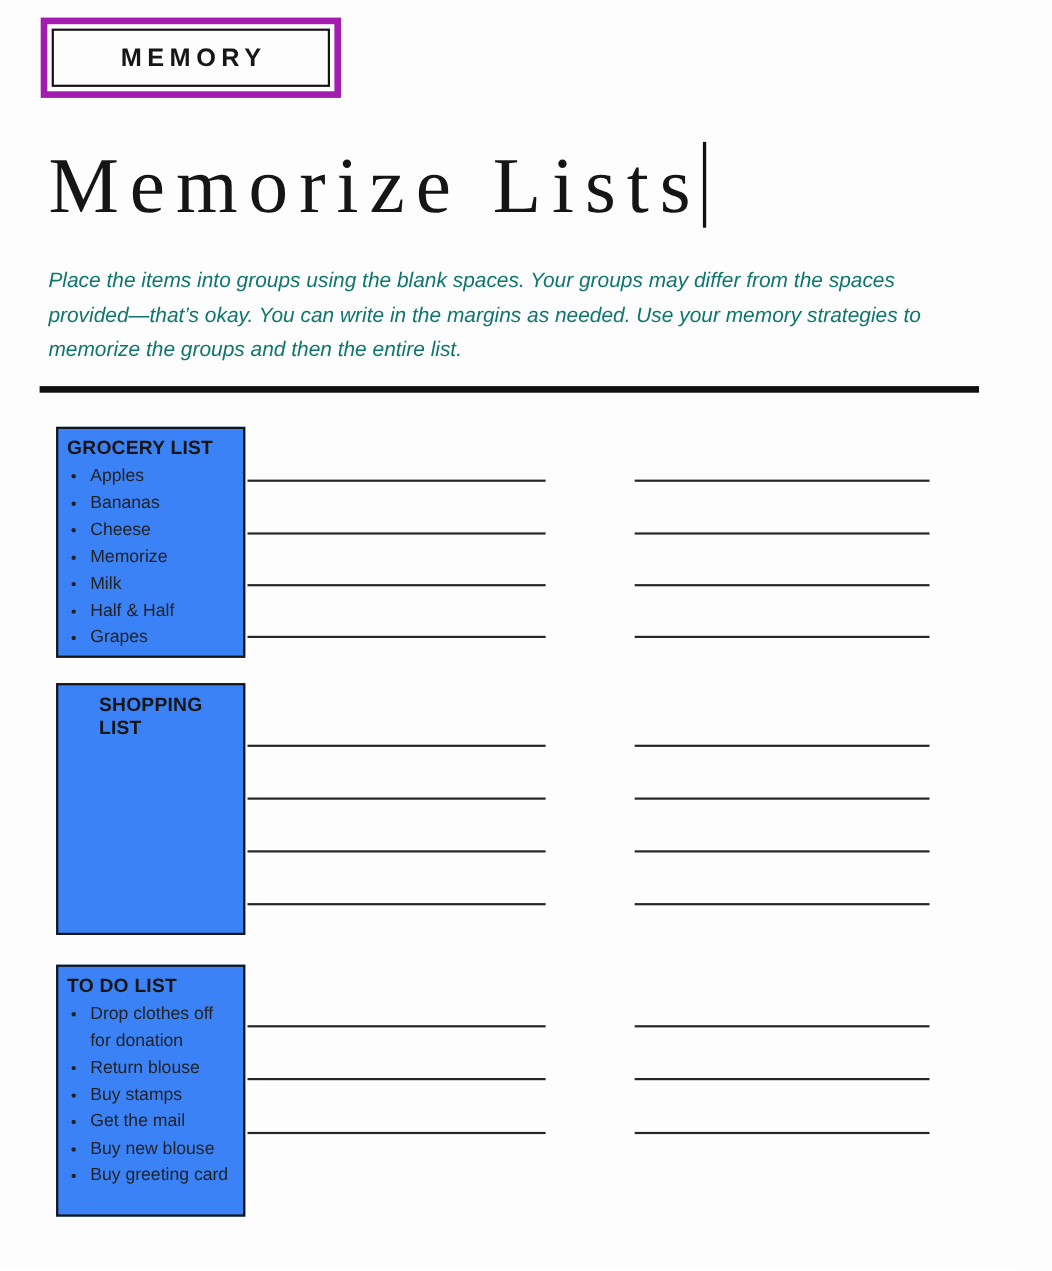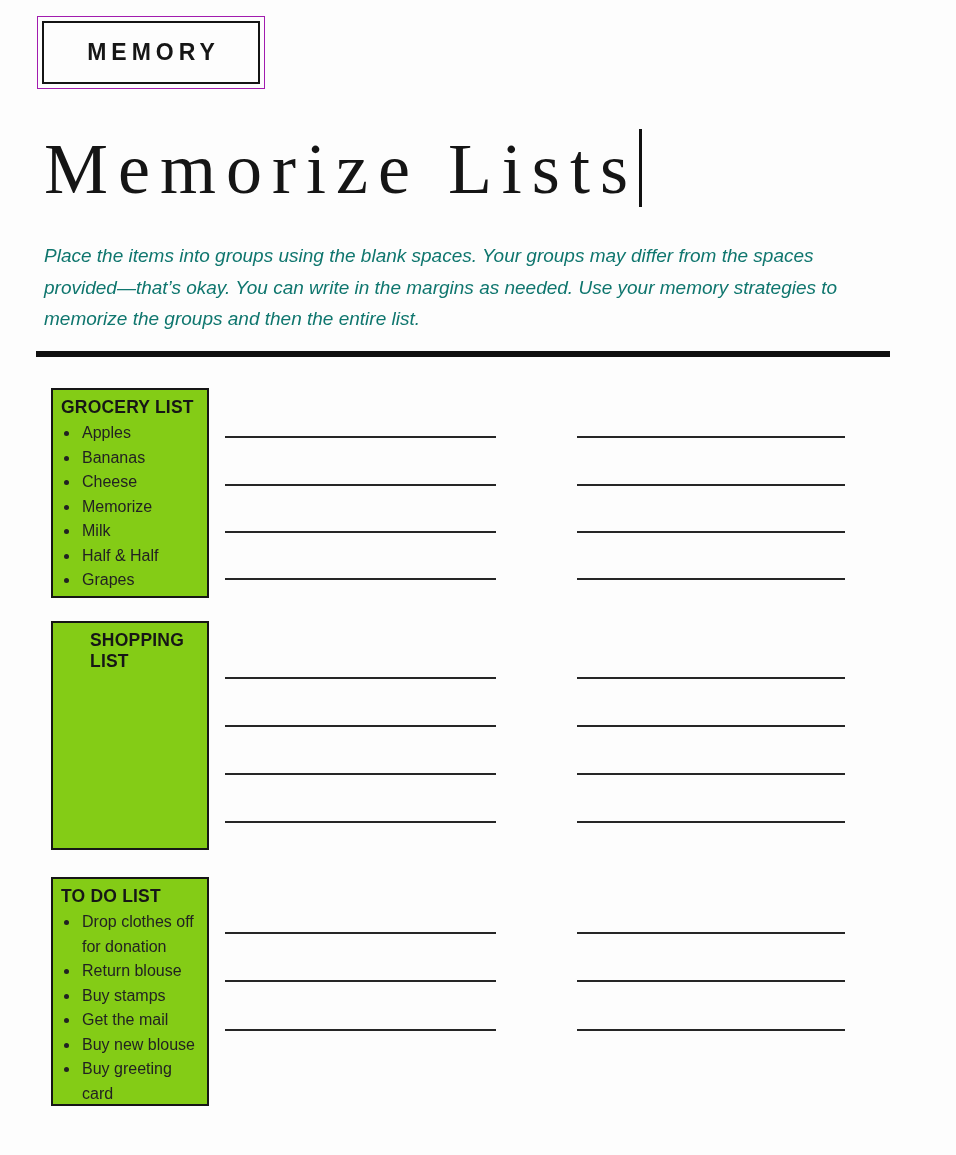--- a/index.html
+++ b/index.html
@@ -10,22 +10,22 @@
     background: #fdfdfd;
     font-family: "Liberation Sans", sans-serif;
     color: #1d1d1d;
     overflow: hidden;
   }
 
   
   .badge {
     position: absolute;
     left: 37px; top: 16px;
-    width: 228px; height: 73px;
-    border: 1px solid #a21caf;
+    width: 273px; height: 73px;
+    border: 6px solid #a21caf;
     padding: 4px;
     box-sizing: border-box;
     background: #fdfdfd;
   }
   .badge-inner {
     width: 100%; height: 100%;
     border: 2px solid #141414;
     box-sizing: border-box;
     display: flex; align-items: center; justify-content: center;
   }
@@ -75,24 +75,24 @@
     position: absolute;
     left: 36px; top: 351px;
     width: 854px; height: 6px;
     background: #101010;
   }
 
   
   .list-box {
     position: absolute;
     left: 51px;
-    width: 158px;
+    width: 172px;
     border: 2px solid #161616;
     box-sizing: border-box;
-    background: #84cc16;
+    background: #3b82f6;
     padding: 7px 5px 5px 8px;
   }
   .box-1 { top: 388px; height: 210px; }
   .box-2 { top: 621px; height: 229px; padding-left: 37px; }
   .box-3 { top: 877px; height: 229px; }
   .list-title {
     font-weight: bold;
     font-size: 17.5px;
     letter-spacing: 0.2px;
     margin: 0 0 3px 0;

